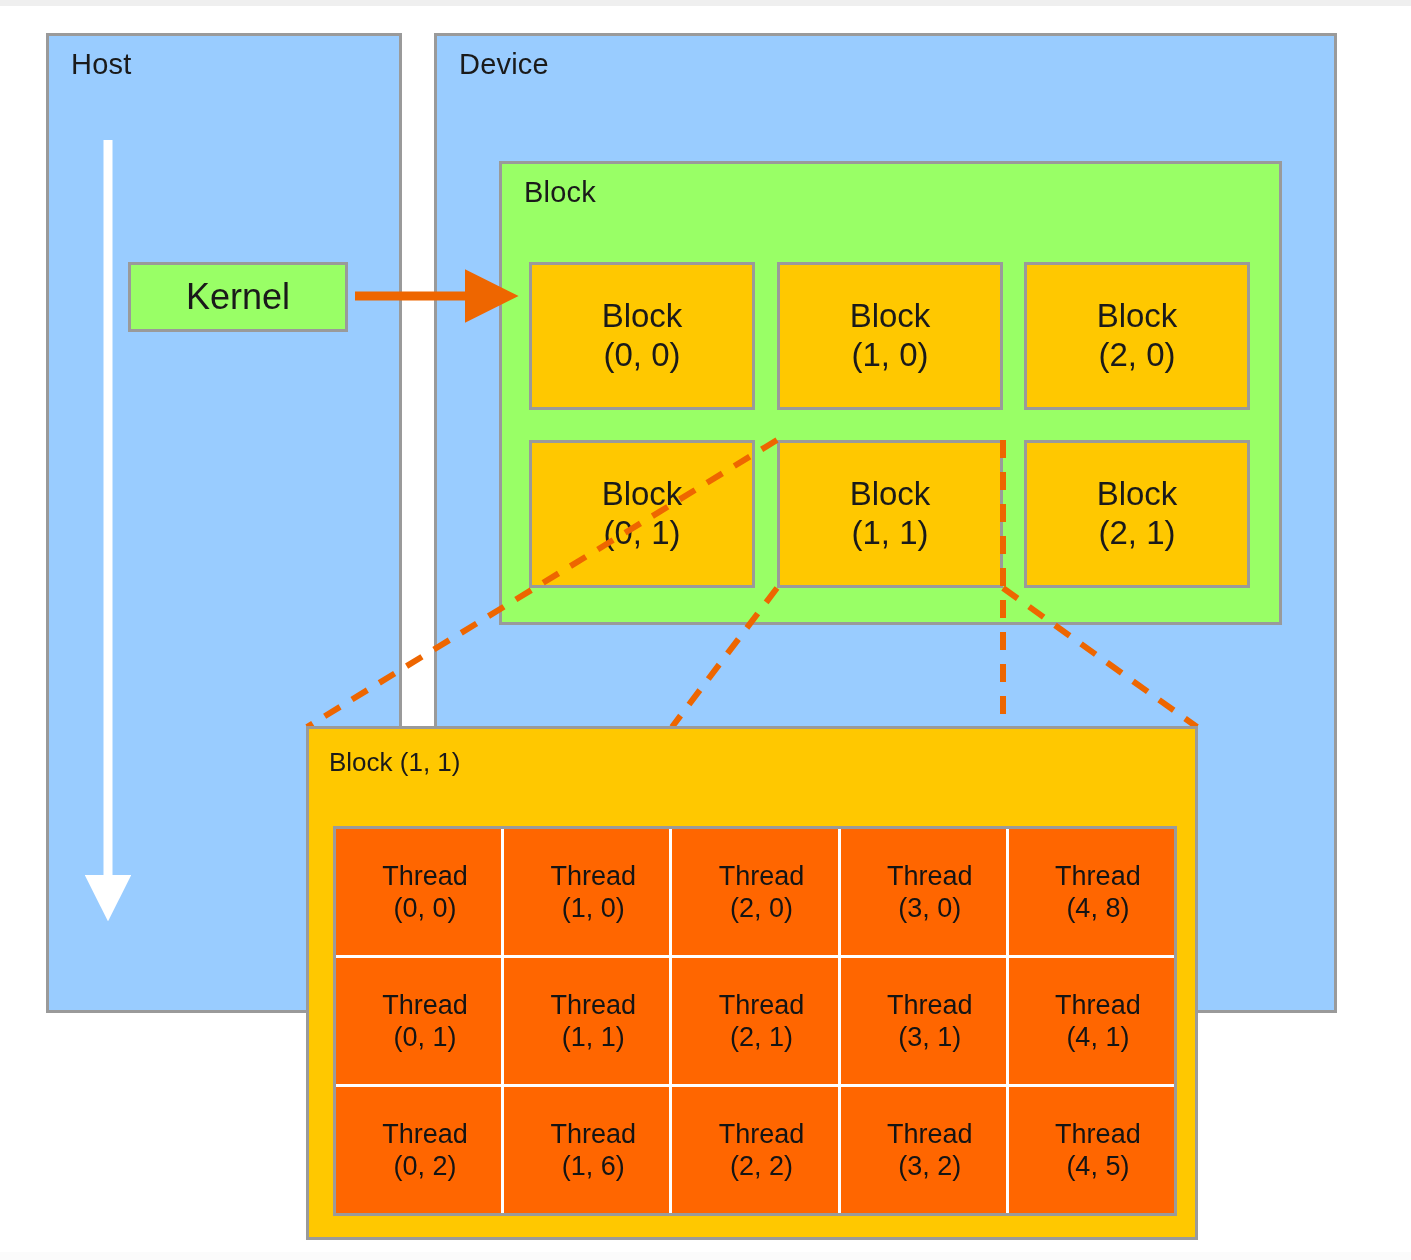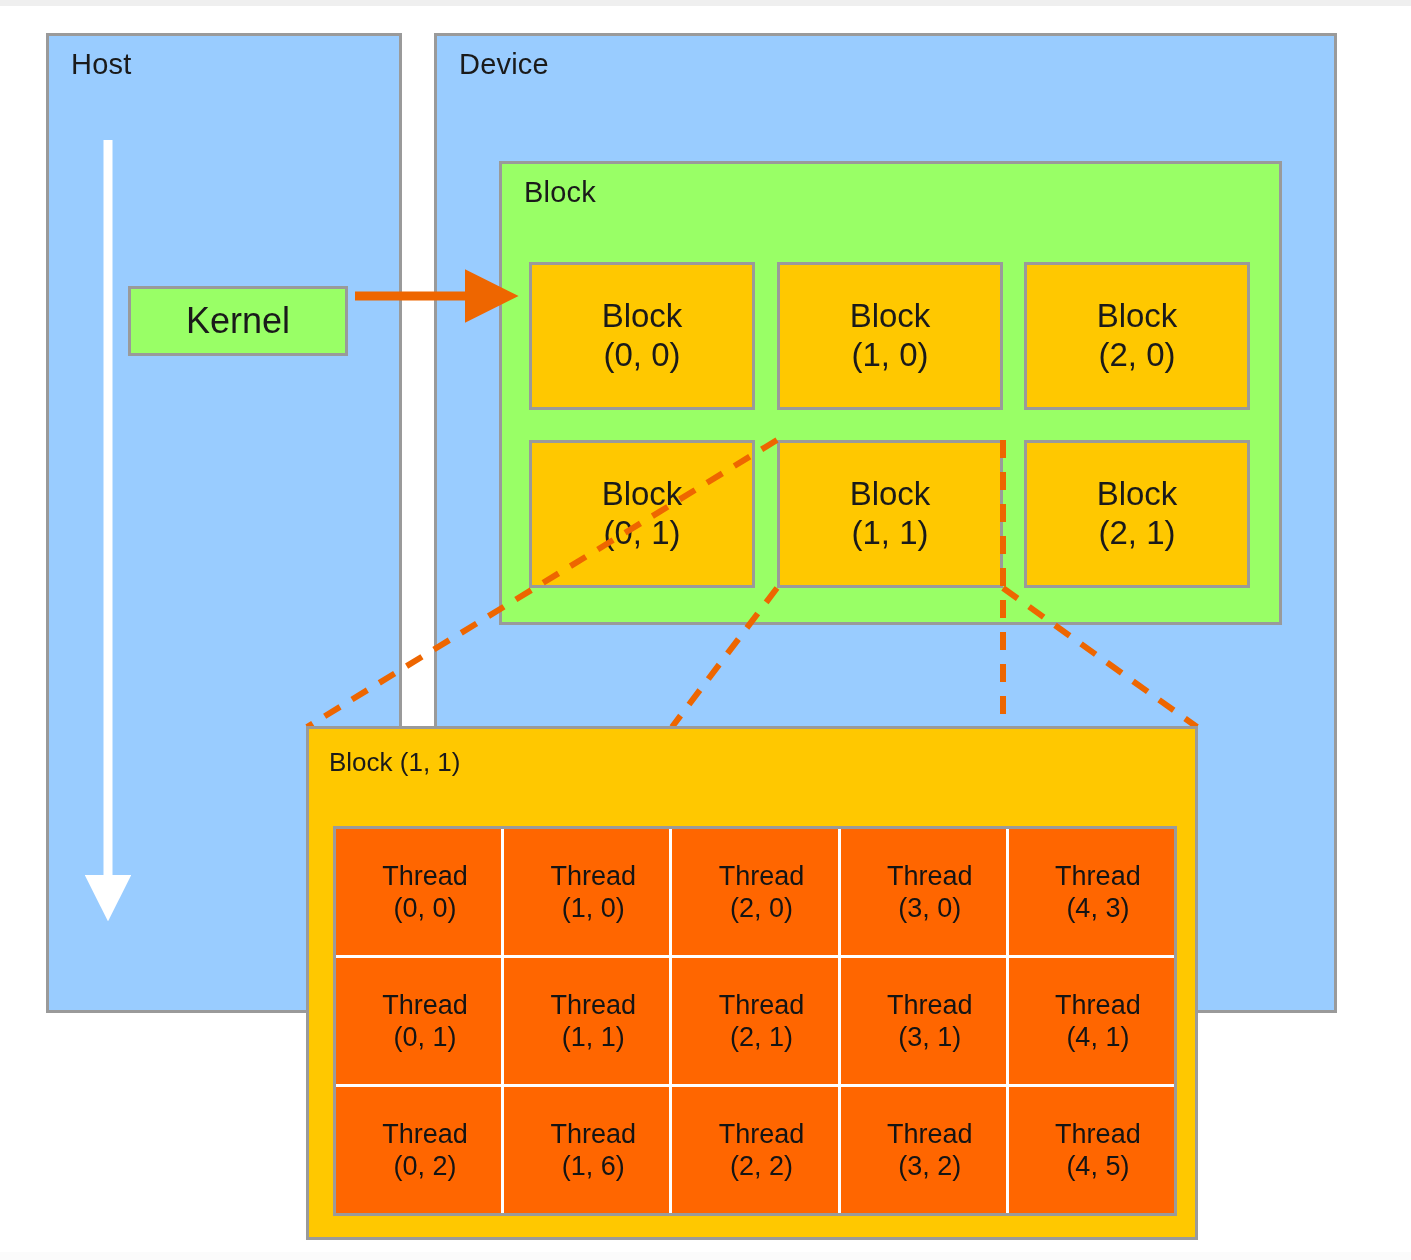--- a/index.html
+++ b/index.html
@@ -65,21 +65,20 @@
     left: 128px; top: 262px;
     width: 220px; height: 70px;
     box-sizing: border-box;
     background: #99ff66;
     border: 3px solid #9a9a9a;
     display: flex;
     align-items: center;
     justify-content: center;
     font-size: 36px;
     color: #1a1a1a;
-    margin-top: 24px;
   }
 
   
   .block-box {
     position: absolute;
     box-sizing: border-box;
     width: 226px;
     height: 148px;
     background: #ffc800;
     border: 3px solid #9a9a9a;
@@ -225,21 +224,21 @@
       <div class="thread-cell">
         <span>Thread</span>
         <span>(2, 0)</span>
       </div>
       <div class="thread-cell">
         <span>Thread</span>
         <span>(3, 0)</span>
       </div>
       <div class="thread-cell">
         <span>Thread</span>
-        <span>(4, 3)</span>
+        <span>(4, 8)</span>
       </div>
 
       <div class="thread-cell">
         <span>Thread</span>
         <span>(0, 1)</span>
       </div>
       <div class="thread-cell">
         <span>Thread</span>
         <span>(1, 1)</span>
       </div>

